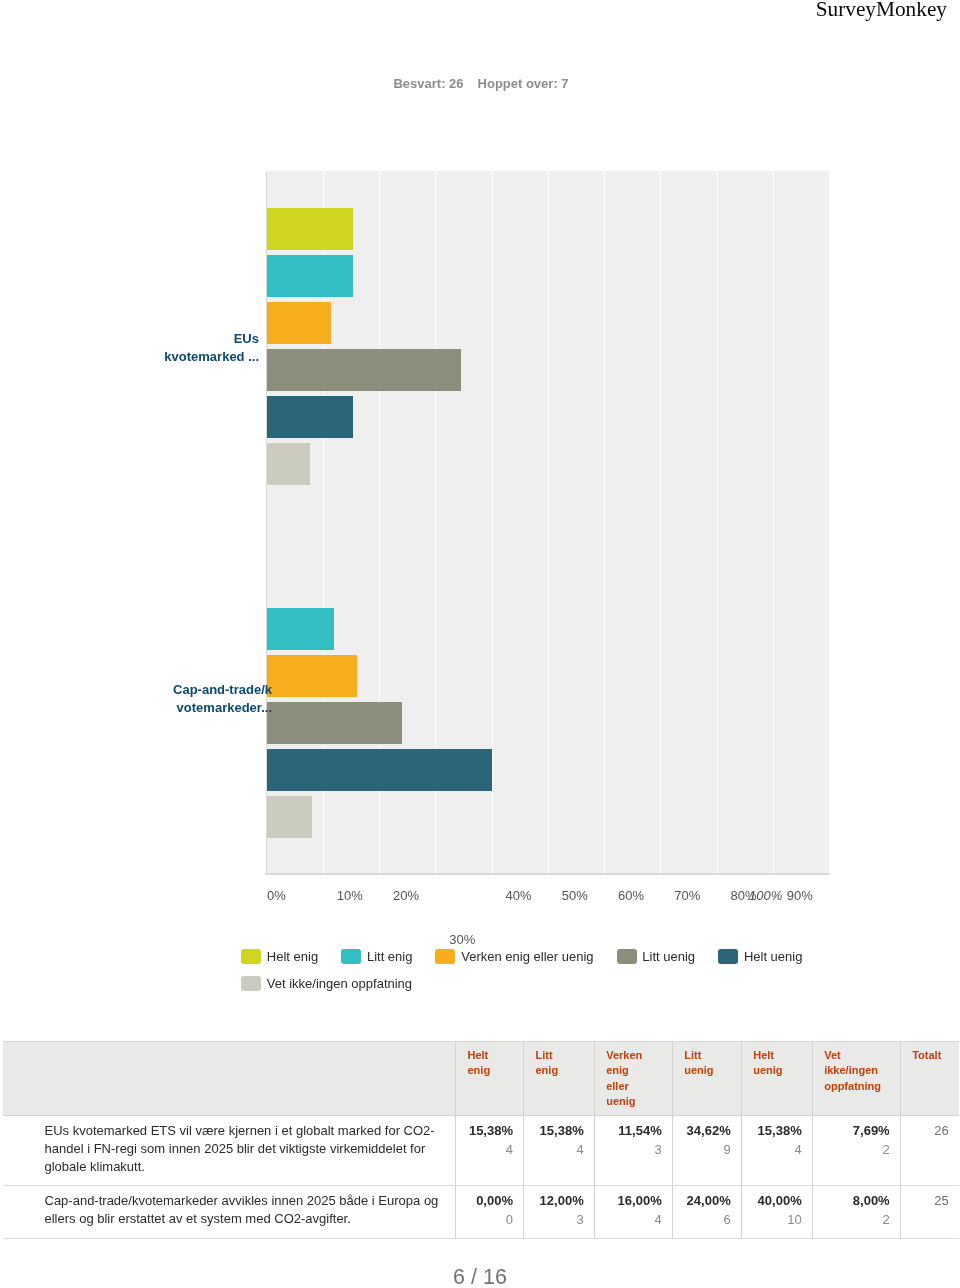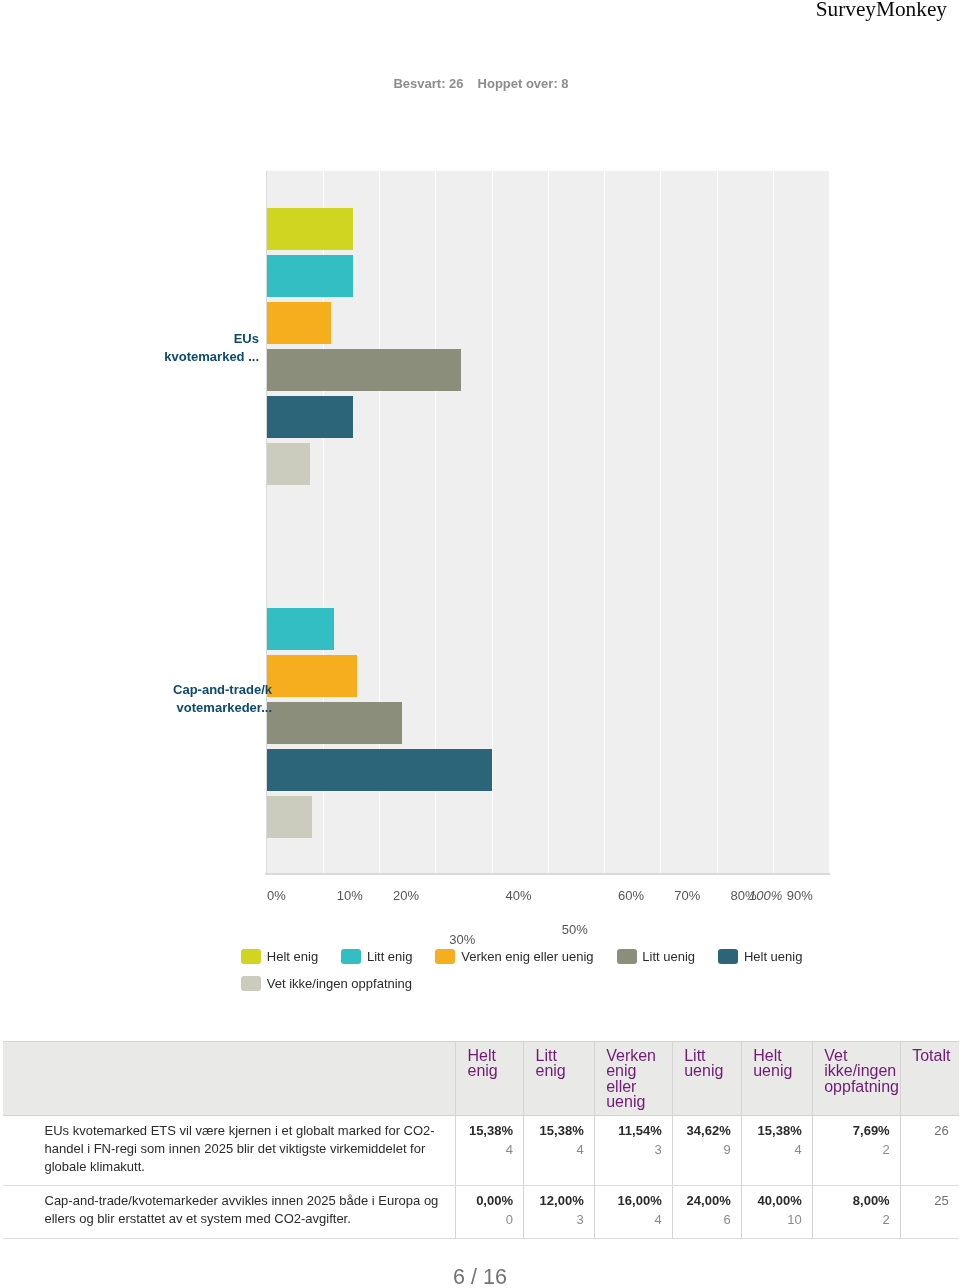--- a/index.html
+++ b/index.html
@@ -31,21 +31,21 @@
 
   
   .legend{position:absolute;left:241px;top:949px;width:680px;font-size:0;}
   .lgitem{display:inline-block;white-space:nowrap;margin-right:23px;margin-bottom:12px;vertical-align:top;}
   .lgsw{display:inline-block;width:20px;height:15px;border-radius:3px;vertical-align:middle;margin-right:5.8px;}
   .lgtx{display:inline-block;font-size:13px;color:#2b2b2b;vertical-align:middle;line-height:15px;position:relative;top:0px;}
 
   
   table.data{position:absolute;left:2.5px;top:1041px;width:956px;border-collapse:collapse;table-layout:fixed;}
   table.data th,table.data td{vertical-align:top;border-left:1px solid #d4d4d4;}
-  table.data th{background:#e9e9e7;font-size:16px;font-weight:normal;color:#701a75;text-align:left;height:67px;
+  table.data th{background:#e9e9e7;font-size:11px;font-weight:bold;color:#c2410c;text-align:left;height:67px;
                 padding:5.5px 9px 0 11.5px;line-height:15.5px;border-top:1px solid #d4d4d4;border-bottom:1px solid #d4d4d4;}
   table.data th.c0{border-left:none;}
   table.data td{font-size:13px;color:#2b2b2b;padding:6.5px 10px 0 10px;line-height:17.8px;}
   table.data td.c0{border-left:none;padding-left:42px;padding-right:12px;}
   table.data tr.r1 td{height:62.5px;}
   table.data tr.r2 td{height:45.5px;}
   table.data td.num{text-align:right;}
   table.data td.num .pct{font-weight:bold;display:block;}
   table.data td.num .cnt{color:#8a8a8a;display:block;margin-top:1px;}
   table.data td.tot{text-align:right;color:#6f6f6f;}
@@ -56,21 +56,21 @@
   .pagenum{position:absolute;left:0;right:0;top:1266px;text-align:center;font-size:21.5px;color:#737373;line-height:22px;}
 </style>
 </head>
 <body>
 
 <div class="page">
 
   <div class="rh-right">SurveyMonkey</div>
 
   <div class="qblock">
-    <div class="qmeta"><span>Besvart: 26</span><span class="sep"></span><span>Hoppet over: 8</span></div>
+    <div class="qmeta"><span>Besvart: 26</span><span class="sep"></span><span>Hoppet over: 7</span></div>
   </div>
 
   <div class="chart">
     <div class="yaxisline"></div>
     <div class="plot" id="plot">
         <div class="grid" style="left: 56.24px;"></div>
         <div class="grid" style="left: 112.48px;"></div>
         <div class="grid" style="left: 168.72px;"></div>
         <div class="grid" style="left: 224.96px;"></div>
         <div class="grid" style="left: 281.2px;"></div>
@@ -101,21 +101,21 @@
           <div>Cap-and-trade/k</div>
           <div>votemarkeder...</div>
         </div>
       </div>
     <div id="ticks">
         <div class="tick" style="top: 888px; left: 267.1px; text-align: left; width: 80px;">0%</div>
         <div class="tick" style="top: 888px; left: 282.84px; width: 80px;">10%</div>
         <div class="tick" style="top: 888px; left: 339.08px; width: 80px;">20%</div>
         <div class="tick" style="top: 932px; left: 395.32px; width: 80px;">30%</div>
         <div class="tick" style="top: 888px; left: 451.56px; width: 80px;">40%</div>
-        <div class="tick" style="top: 922px; left: 507.8px; width: 80px;">50%</div>
+        <div class="tick" style="top: 888px; left: 507.8px; width: 80px;">50%</div>
         <div class="tick" style="top: 888px; left: 564.04px; width: 80px;">60%</div>
         <div class="tick" style="top: 888px; left: 620.28px; width: 80px;">70%</div>
         <div class="tick" style="top: 888px; left: 676.52px; width: 80px;">80%</div>
         <div class="tick" style="top: 888px; left: 732.76px; width: 80px;">90%</div>
         <div class="tick" style="top: 888px; left: 749px; text-align: left; width: 80px; font-style: italic;">100%</div>
       </div>
   </div>
 
   <div class="legend" id="legend"><div class="lgitem"><span class="lgsw" style="background: rgb(207, 213, 32);"></span><span class="lgtx">Helt enig</span></div><div class="lgitem"><span class="lgsw" style="background: rgb(51, 190, 196);"></span><span class="lgtx">Litt enig</span></div><div class="lgitem"><span class="lgsw" style="background: rgb(246, 174, 30);"></span><span class="lgtx">Verken enig eller uenig</span></div><div class="lgitem"><span class="lgsw" style="background: rgb(140, 142, 124);"></span><span class="lgtx">Litt uenig</span></div><div class="lgitem"><span class="lgsw" style="background: rgb(44, 101, 121);"></span><span class="lgtx">Helt uenig</span></div><div class="lgitem"><span class="lgsw" style="background: rgb(204, 204, 190);"></span><span class="lgtx">Vet ikke/ingen oppfatning</span></div></div>
 

